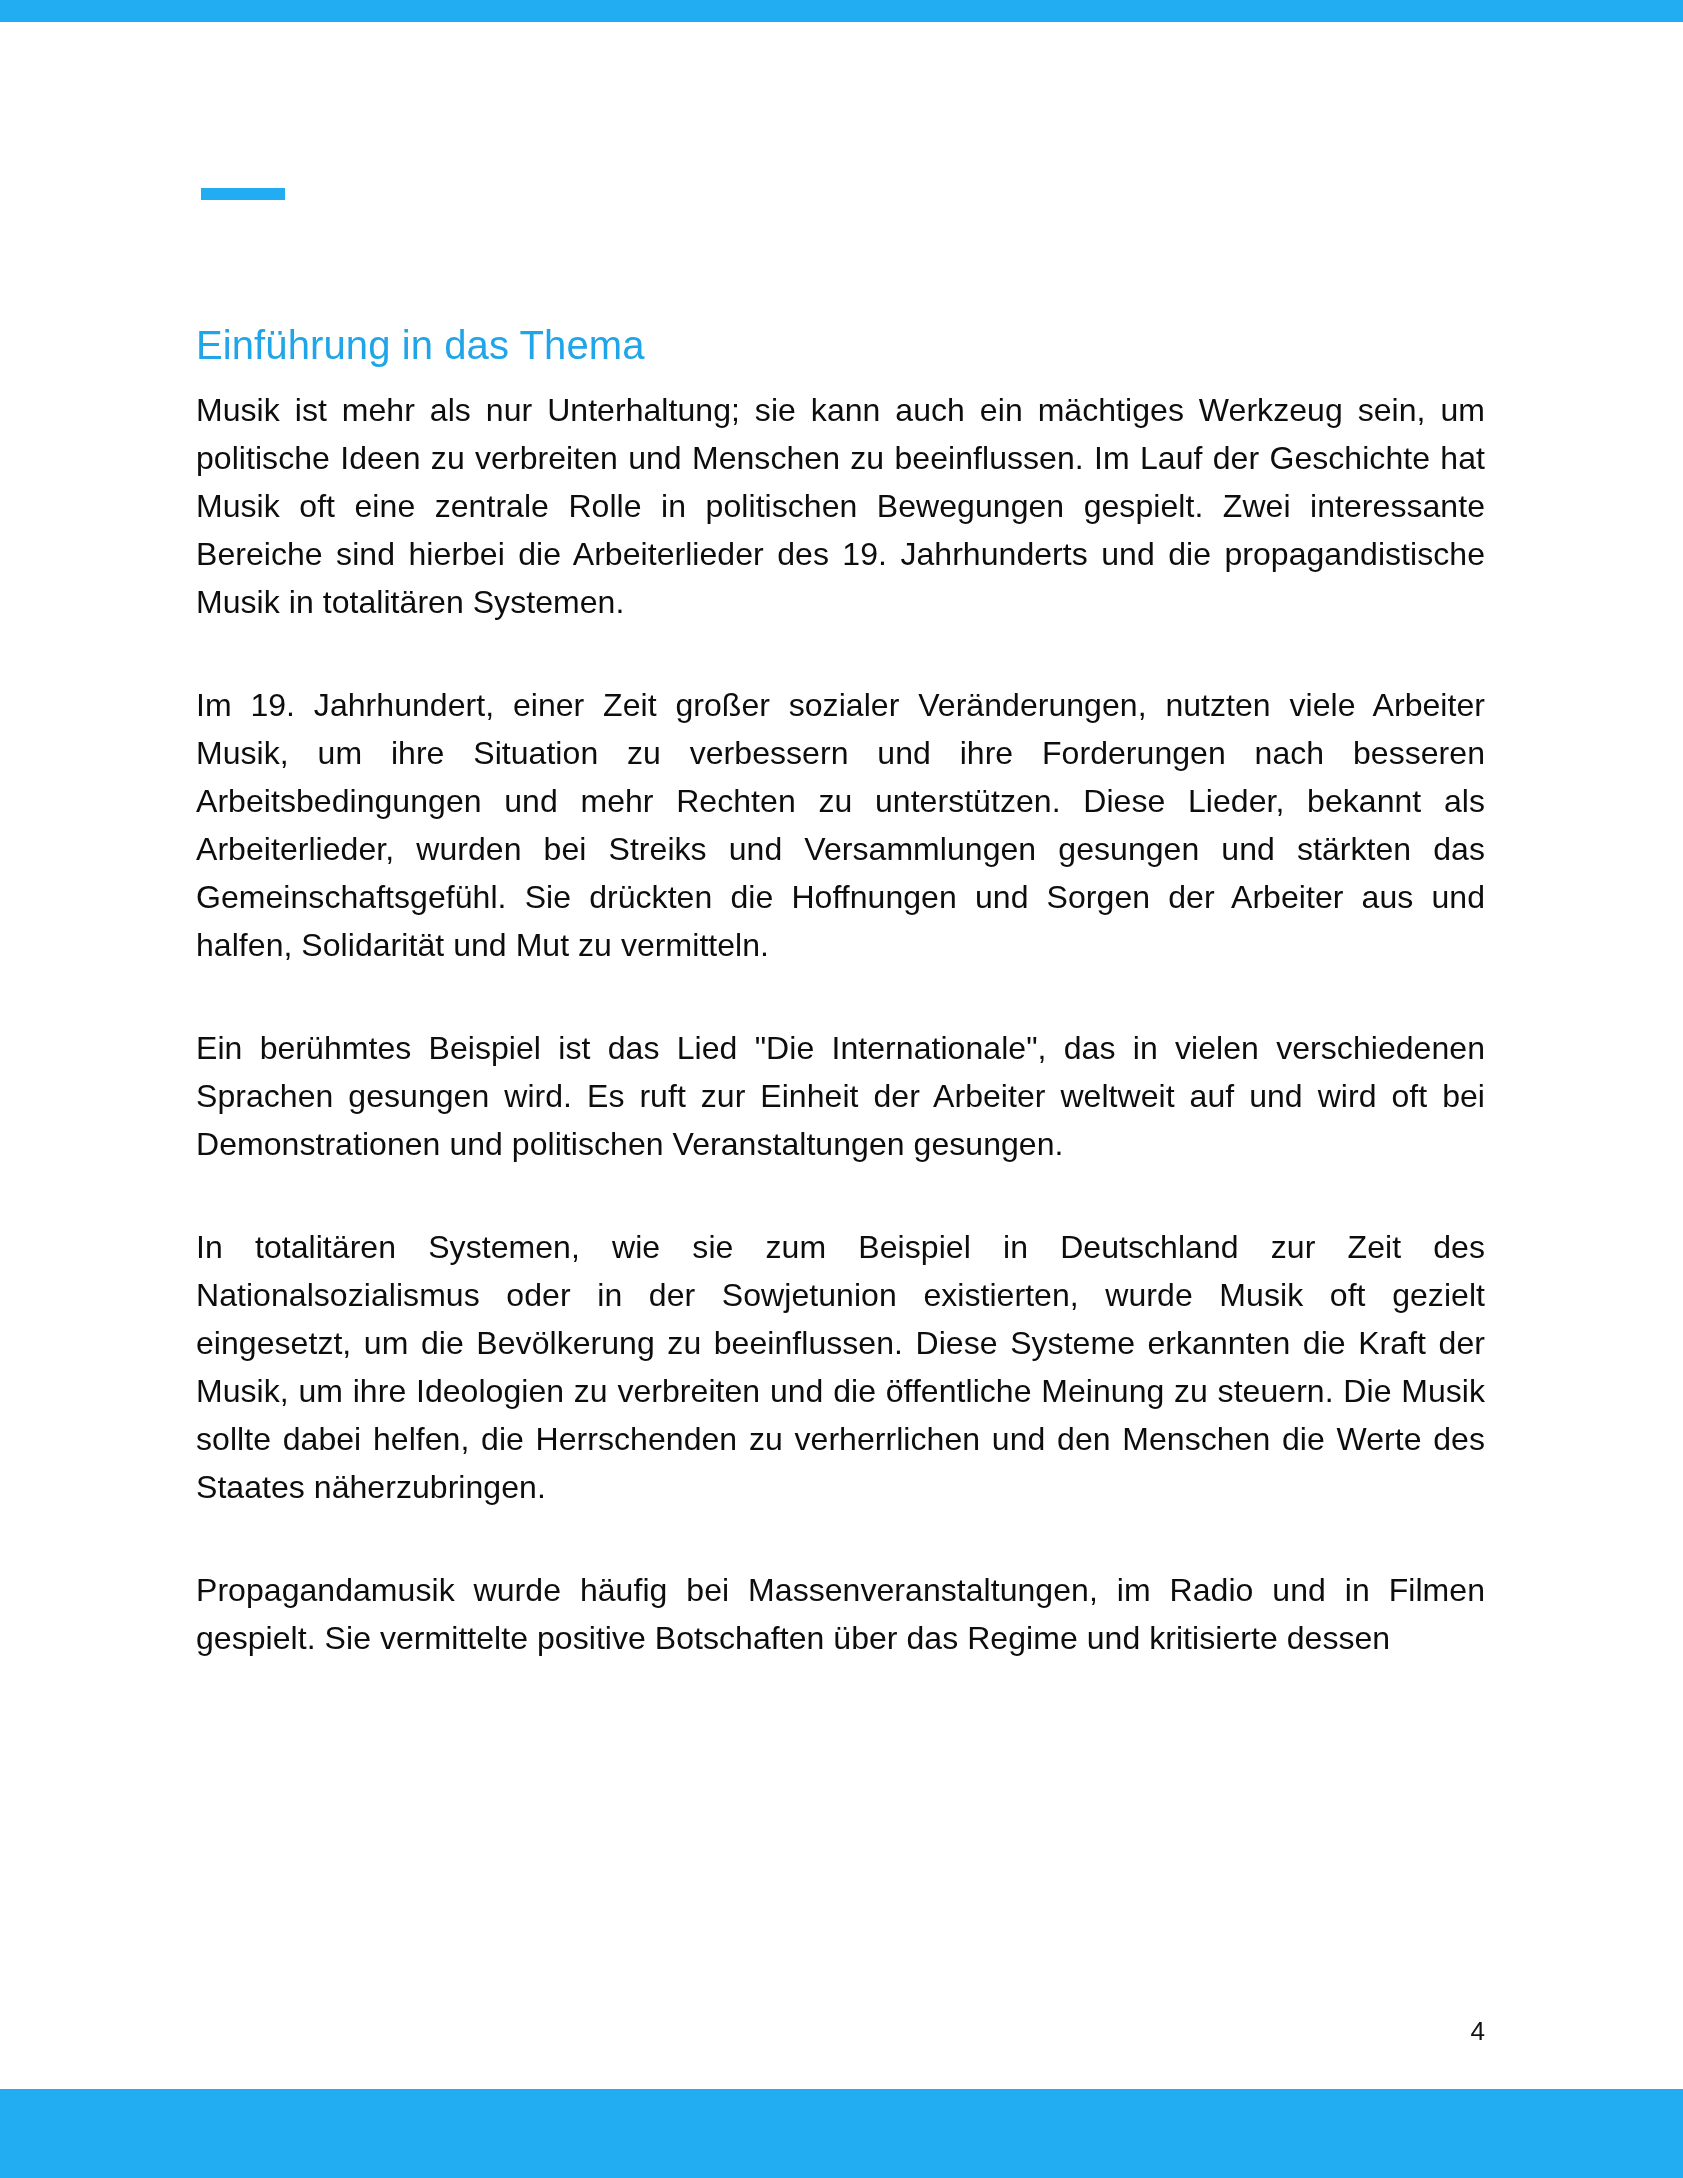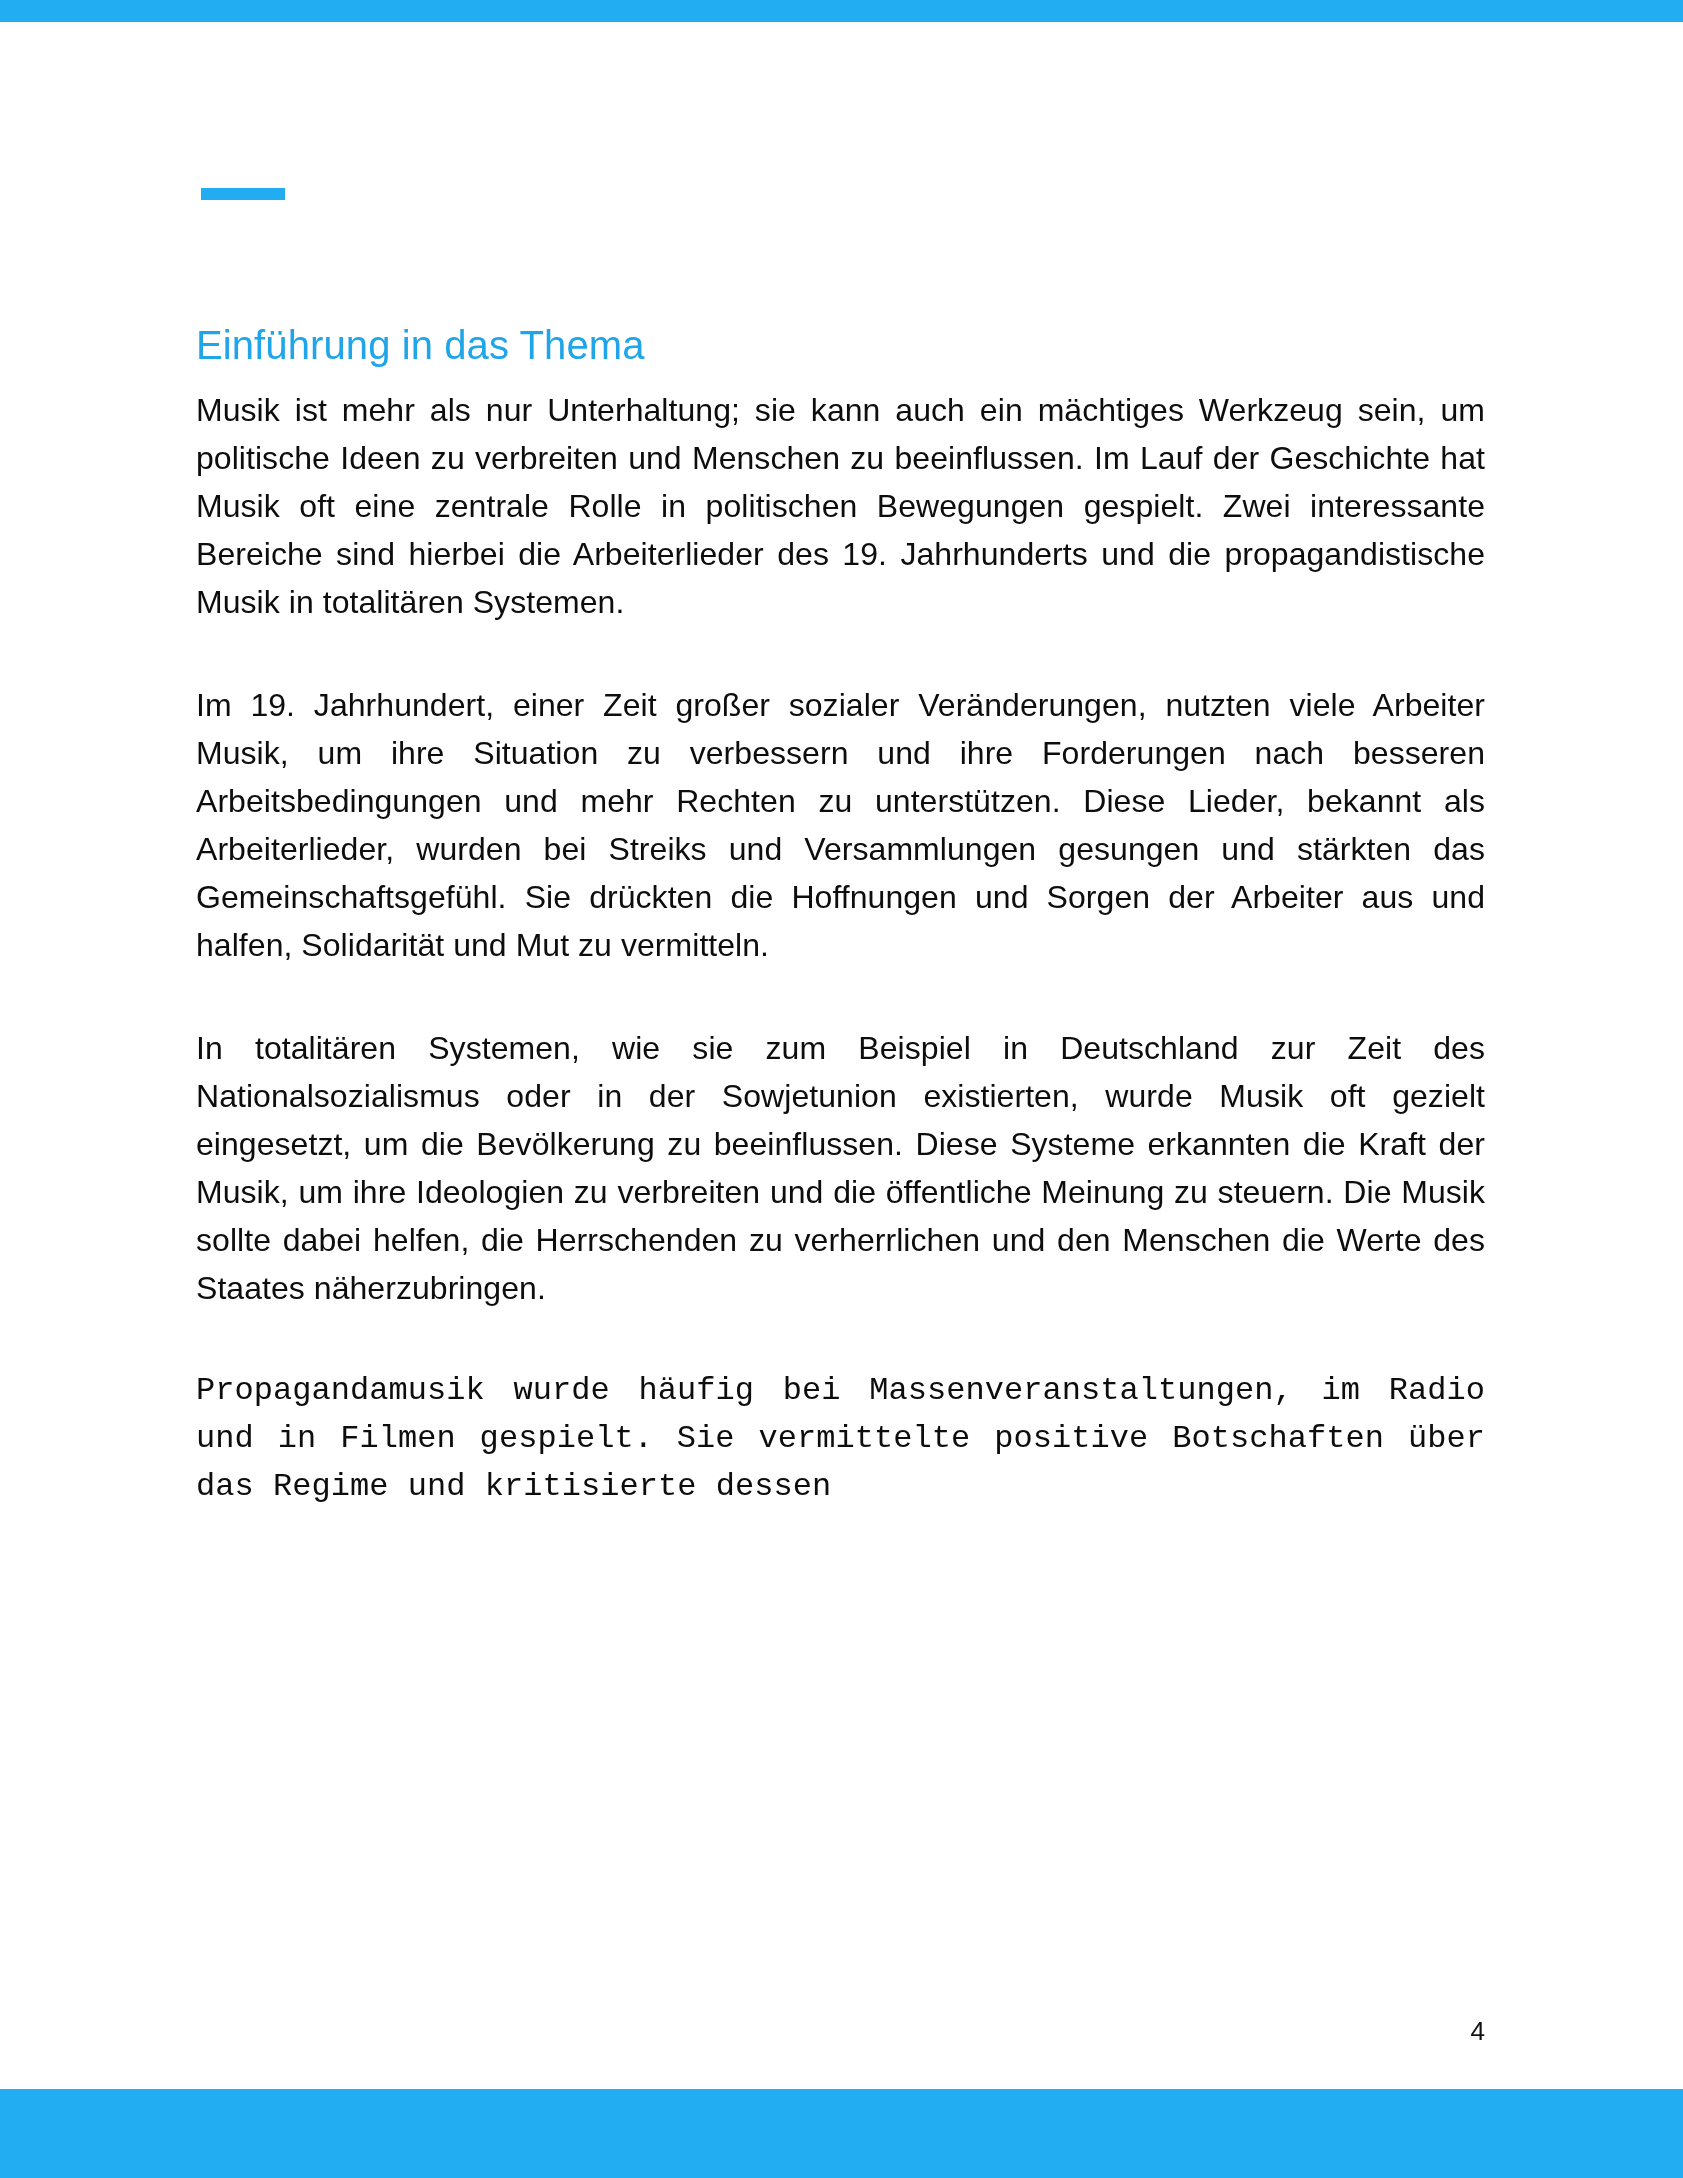--- a/index.html
+++ b/index.html
@@ -87,21 +87,20 @@
     line-height: 48px;
     color: #0d0d0d;
     text-align: justify;
     text-justify: inter-word;
     letter-spacing: 0.05px;
     -moz-hyphens: none;
     hyphens: none;
   }
   p.para:last-child {
     margin-bottom: 0;
-    font-family: Liberation Mono, monospace;
   }
   
 
   .page-number {
     position: absolute;
     left: 0;
     top: 2015px;
     width: 1289px;
     text-align: right;
     font-size: 26px;
@@ -118,20 +117,21 @@
 
   <div class="content">
 
     <div class="accent-rule"></div>
 
     <h1 class="page-title">Einführung in das Thema</h1>
 
     <div class="body-block">
       <p class="para">Musik ist mehr als nur Unterhaltung; sie kann auch ein mächtiges Werkzeug sein, um politische Ideen zu verbreiten und Menschen zu beeinflussen. Im Lauf der Geschichte hat Musik oft eine zentrale Rolle in politischen Bewegungen gespielt. Zwei interessante Bereiche sind hierbei die Arbeiterlieder des 19. Jahrhunderts und die propagandistische Musik in totalitären Systemen.</p>
       <p class="para">Im 19. Jahrhundert, einer Zeit großer sozialer Veränderungen, nutzten viele Arbeiter Musik, um ihre Situation zu verbessern und ihre Forderungen nach besseren Arbeitsbedingungen und mehr Rechten zu unterstützen. Diese Lieder, bekannt als Arbeiterlieder, wurden bei Streiks und Versammlungen gesungen und stärkten das Gemeinschaftsgefühl. Sie drückten die Hoffnungen und Sorgen der Arbeiter aus und halfen, Solidarität und Mut zu vermitteln.</p>
+      <p class="para">Ein berühmtes Beispiel ist das Lied "Die Internationale", das in vielen verschiedenen Sprachen gesungen wird. Es ruft zur Einheit der Arbeiter weltweit auf und wird oft bei Demonstrationen und politischen Veranstaltungen gesungen.</p>
       <p class="para">In totalitären Systemen, wie sie zum Beispiel in Deutschland zur Zeit des Nationalsozialismus oder in der Sowjetunion existierten, wurde Musik oft gezielt eingesetzt, um die Bevölkerung zu beeinflussen. Diese Systeme erkannten die Kraft der Musik, um ihre Ideologien zu verbreiten und die öffentliche Meinung zu steuern. Die Musik sollte dabei helfen, die Herrschenden zu verherrlichen und den Menschen die Werte des Staates näherzubringen.</p>
       <p class="para">Propagandamusik wurde häufig bei Massenveranstaltungen, im Radio und in Filmen gespielt. Sie vermittelte positive Botschaften über das Regime und kritisierte dessen</p>
     </div>
 
     <div class="page-number">4</div>
 
   </div>
 
   <div class="bottom-bar"></div>
 

